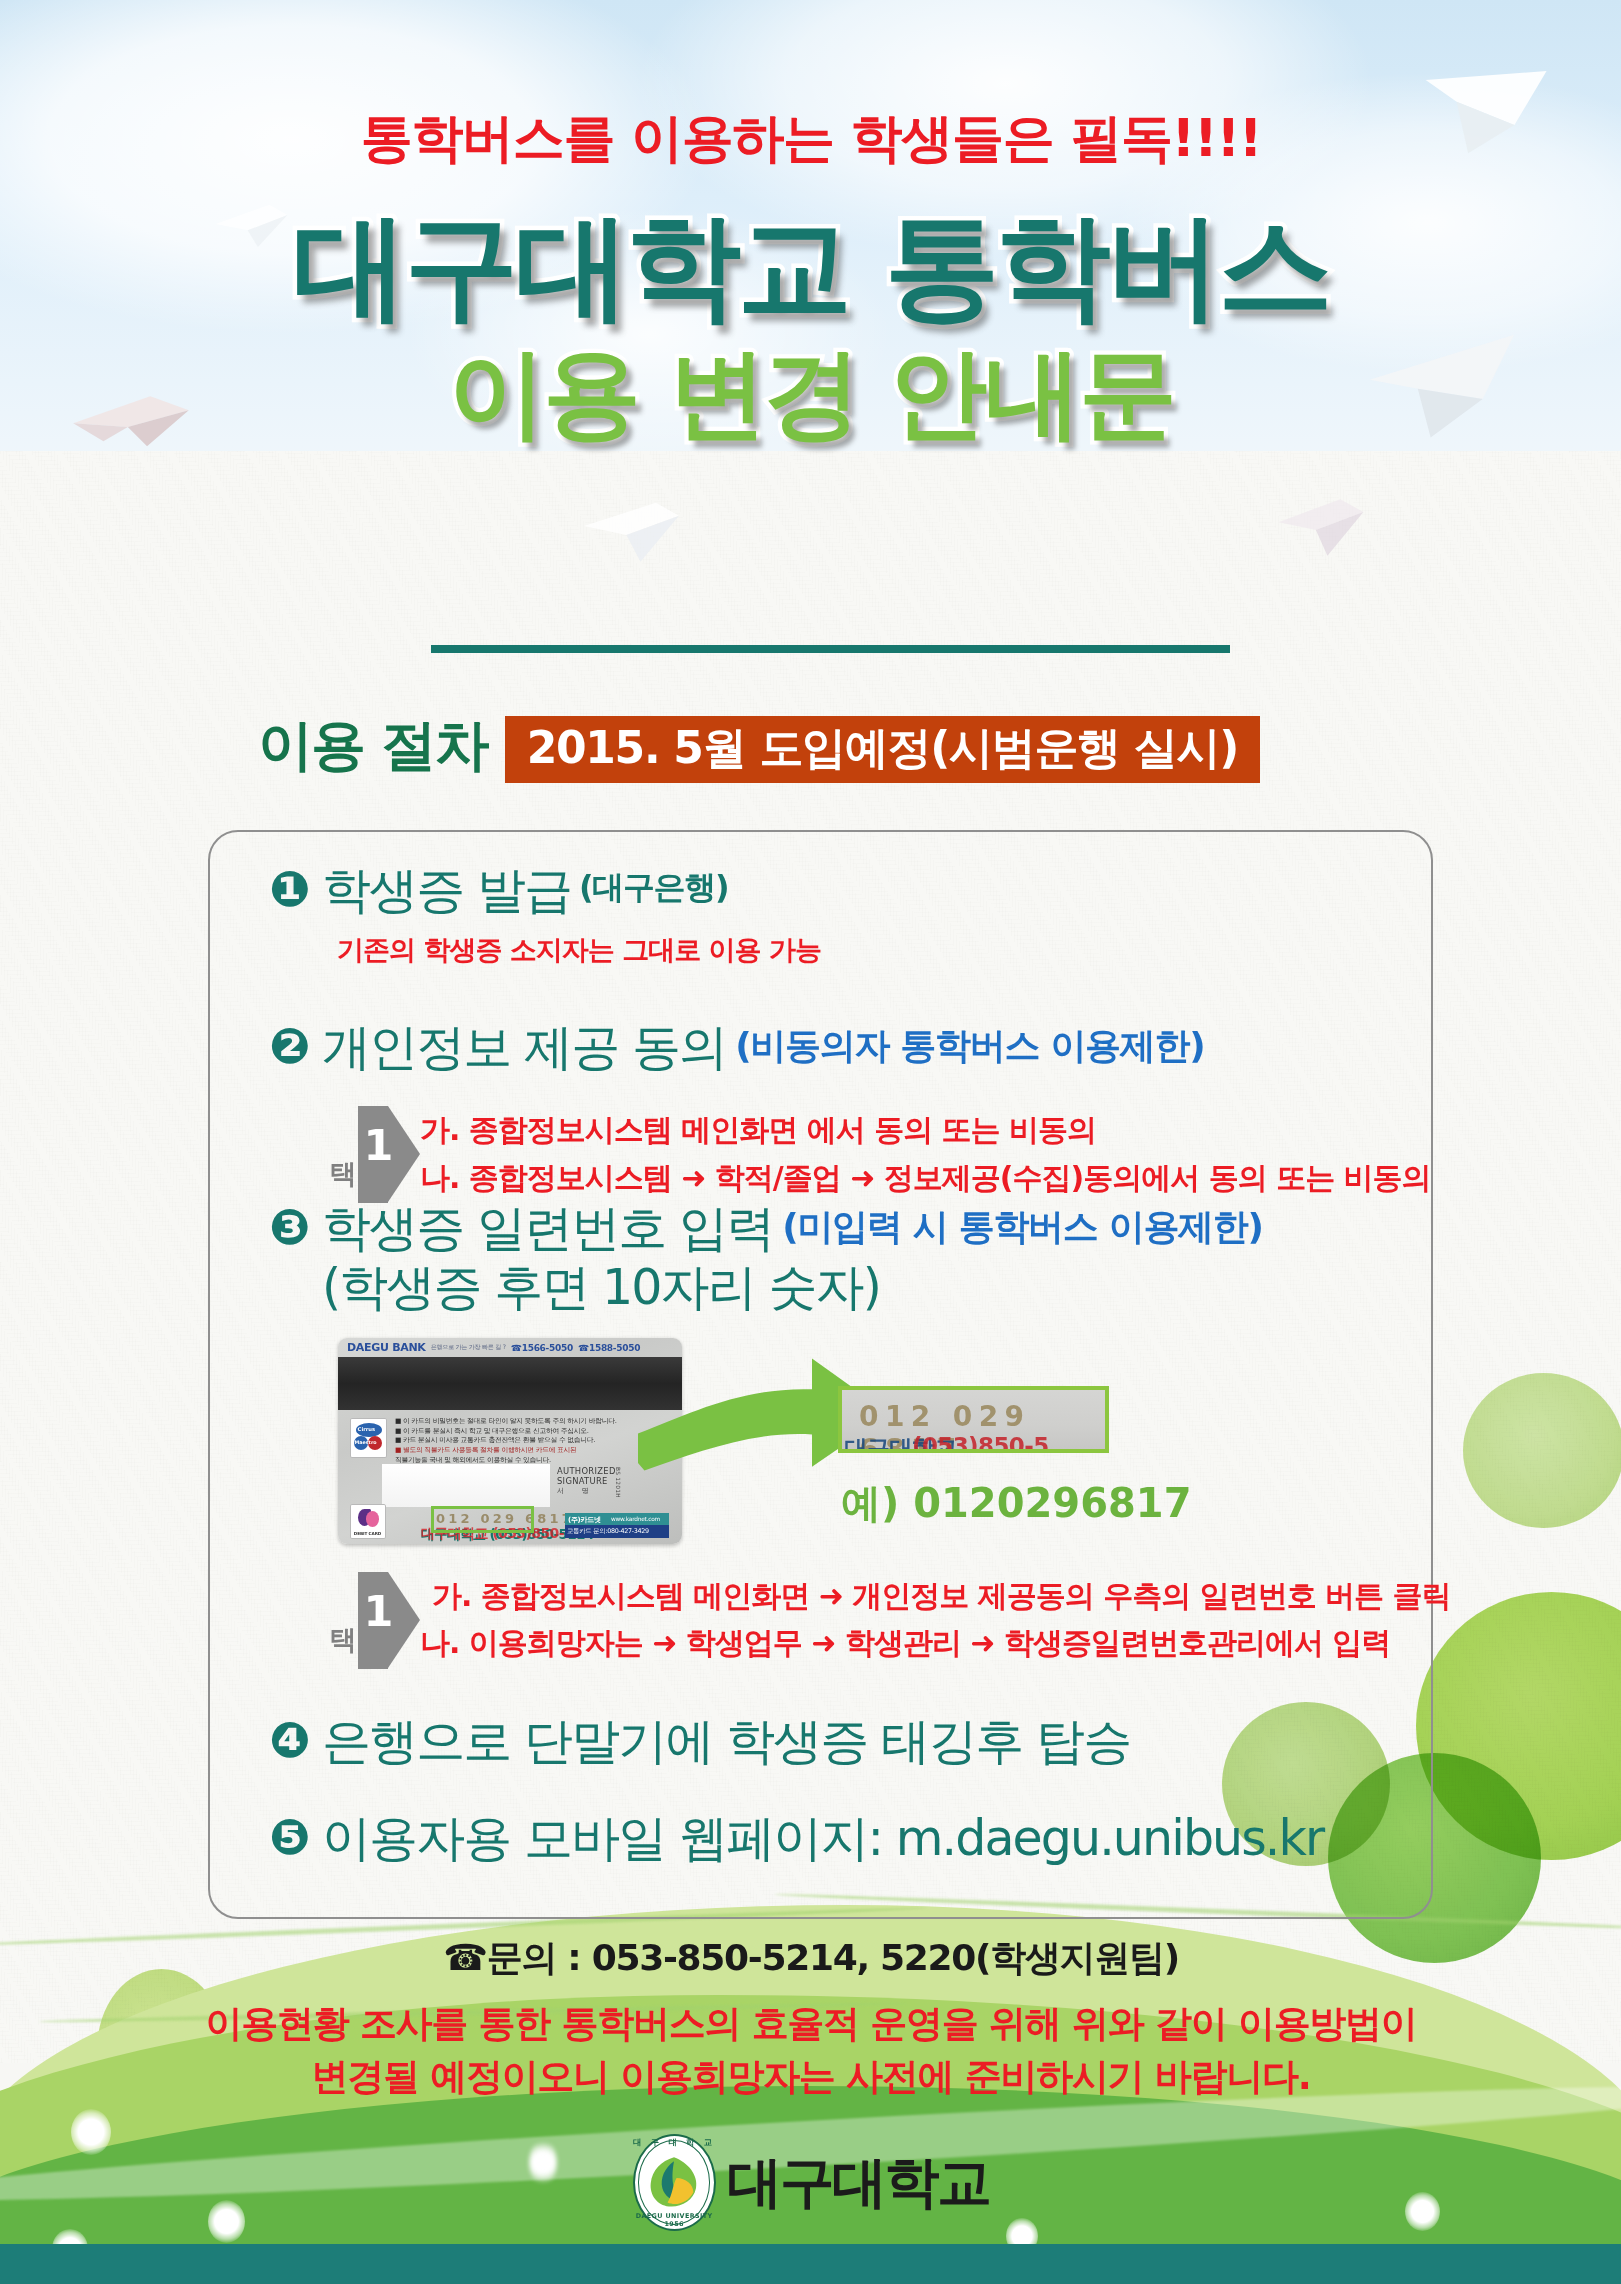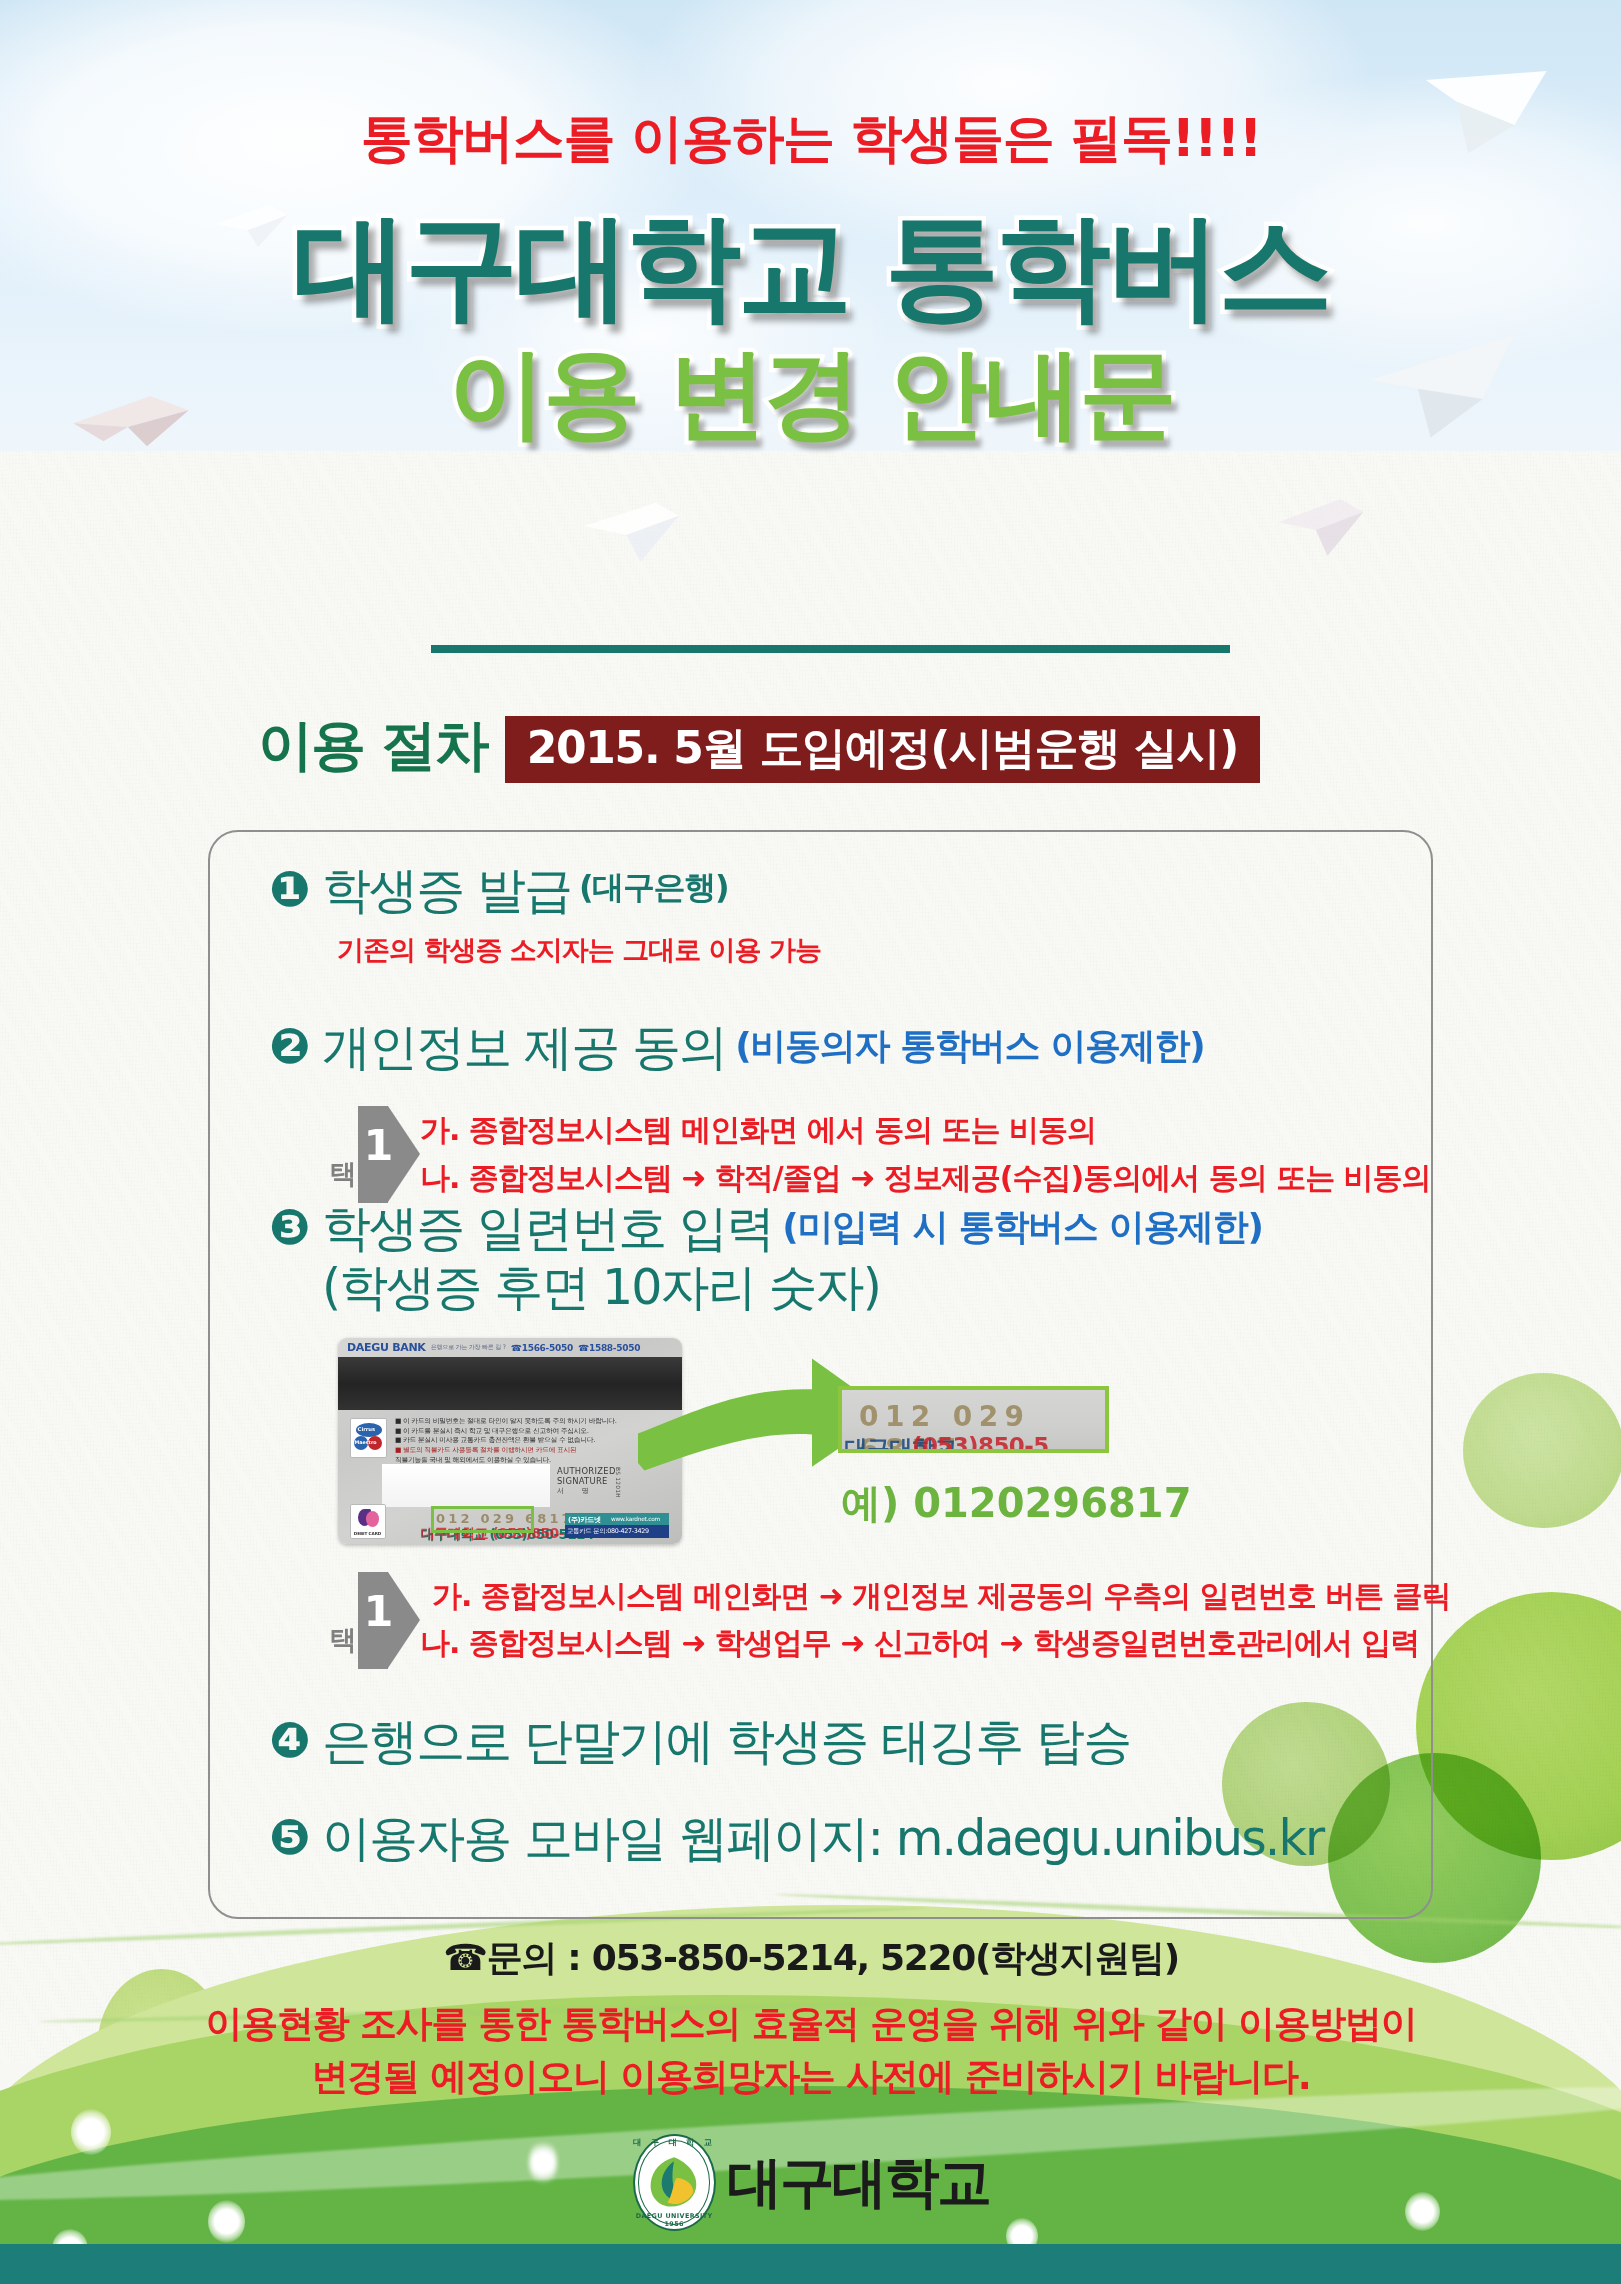--- a/index.html
+++ b/index.html
@@ -101,21 +101,21 @@
     position:absolute; top:645px; left:431px; width:799px; height:8.4px; background:#17776d;
   }
 
   .section-row {
     position:absolute; top:709px; left:258px; display:flex; align-items:flex-end; gap:17px;
   }
   .section-title {
     font-size:55px; font-weight:bold; color:#16744c; letter-spacing:-1.9px;
   }
   .section-banner {
-    background:#7f1d1d; color:#ffffff; font-size:44px; font-weight:bold;
+    background:#c2410c; color:#ffffff; font-size:44px; font-weight:bold;
     padding:10.3px 22px 13px 22px; letter-spacing:-1.3px; line-height:1;
   }
 
   .card {
     position:absolute; left:208px; top:830px; width:1225px; height:1089px;
     border:2.6px solid #8f8f8f; border-radius:30px;
   }
 
   .step { position:absolute; display:flex; align-items:flex-start; }
   .num {
@@ -425,21 +425,21 @@
 
     <div class="pick" style="left:330px; top:1572px;">
       <span class="pick-label">택</span>
       <span class="pick-arrow">
         <span class="body"></span>
           <span class="head"></span>
         <span class="one">1</span>
       </span>
     </div>
     <div class="sub-red-lg" style="position:absolute; left:432px; top:1576px;">가. 종합정보시스템 메인화면 ➜ 개인정보 제공동의 우측의 일련번호 버튼 클릭</div>
-    <div class="sub-red-lg" style="position:absolute; left:420px; top:1623px;">나. 종합정보시스템 ➜ 학생업무 ➜ 신고하여 ➜ 학생증일련번호관리에서 입력</div>
+    <div class="sub-red-lg" style="position:absolute; left:420px; top:1623px;">나. 이용희망자는 ➜ 학생업무 ➜ 학생관리 ➜ 학생증일련번호관리에서 입력</div>
 
     <div class="step" style="left:269px; top:1716px;">
       <span class="num">❹</span>
       <span class="step-main">은행으로 단말기에 학생증 태깅후 탑승</span>
     </div>
 
     <div class="step" style="left:269px; top:1813px;">
       <span class="num">❺</span>
       <span class="step-main">이용자용 모바일 웹페이지: m.daegu.unibus.kr</span>
     </div>

